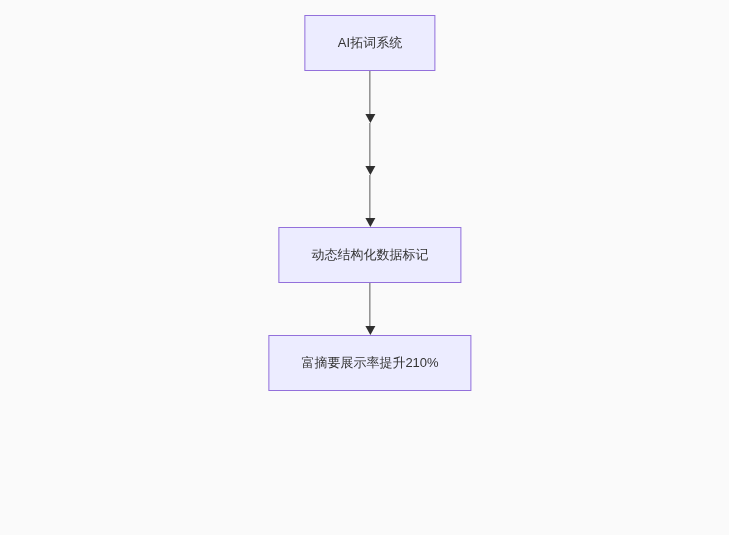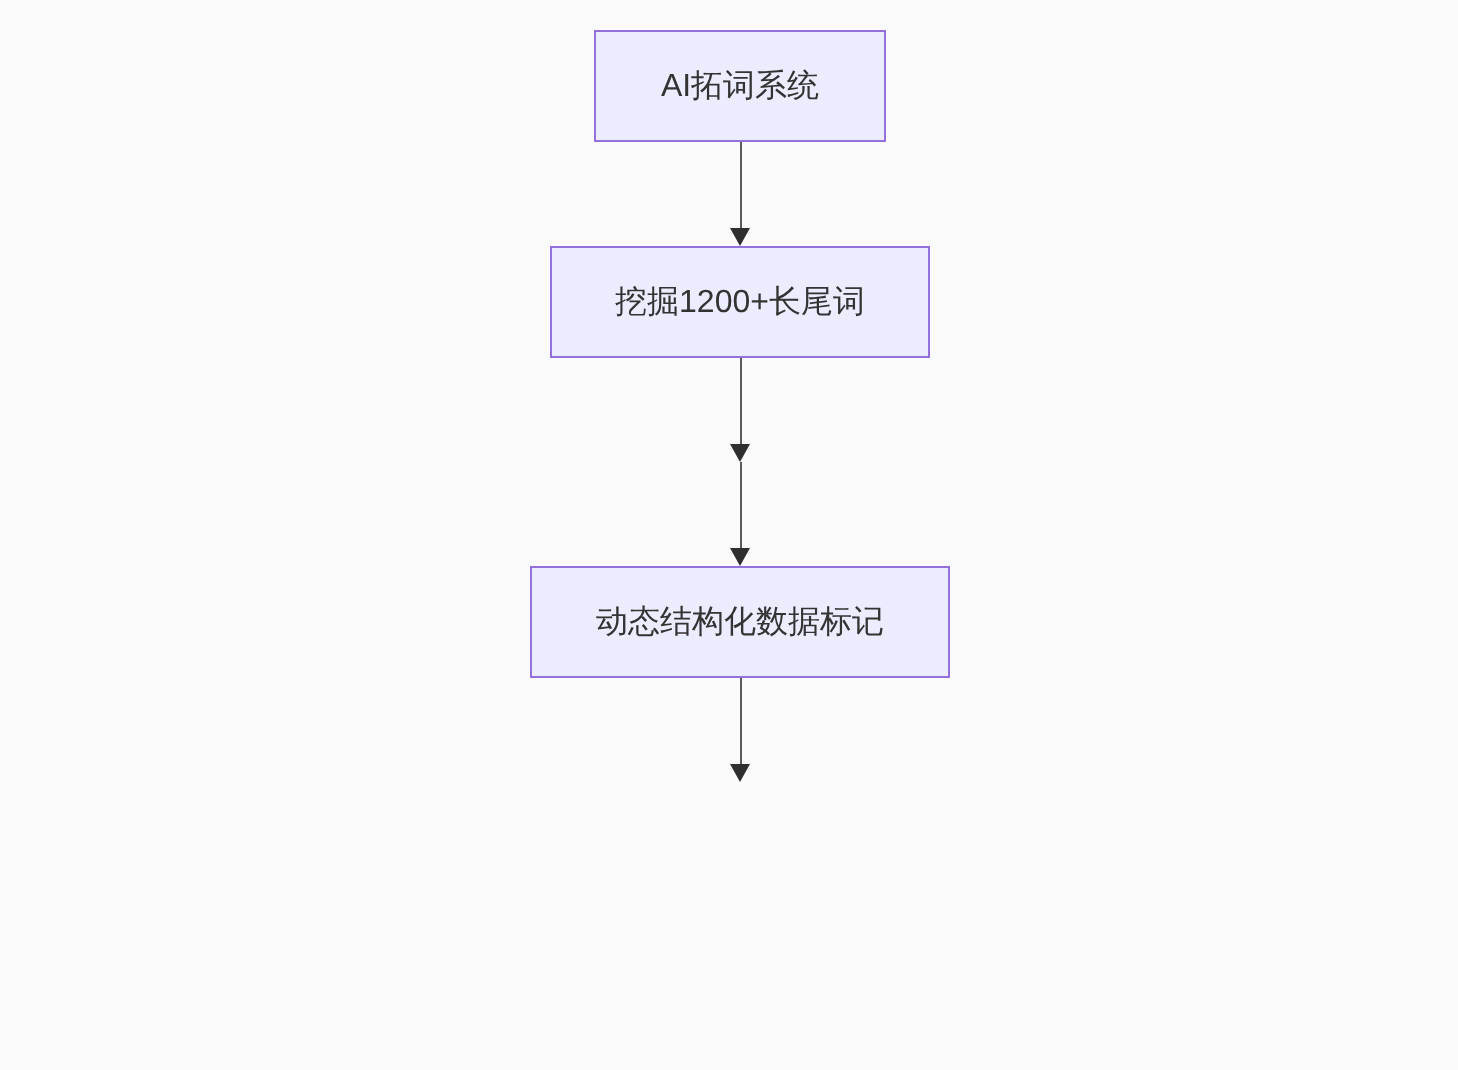--- a/index.html
+++ b/index.html
@@ -26,21 +26,21 @@
   .node {
     box-sizing: border-box;
     height: 56px;
     padding: 0 32px;
     display: flex;
     align-items: center;
     justify-content: center;
     background: #ECECFF;
     border: 1.5px solid #9370DB;
     color: #333333;
-    font-size: 16px;
+    font-size: 13px;
     white-space: nowrap;
   }
   .arrow {
     height: 52px;
     display: flex;
     flex-direction: column;
     align-items: center;
   }
   .arrow-line {
     width: 1px;
@@ -64,23 +64,20 @@
 
     <div class="node">
       <span>AI拓词系统</span>
     </div>
 
     <div class="arrow">
       <div class="arrow-line"></div>
       <div class="arrow-head"></div>
     </div>
 
-    <div class="node">
-      <span>挖掘1200+长尾词</span>
-    </div>
 
     <div class="arrow">
       <div class="arrow-line"></div>
       <div class="arrow-head"></div>
     </div>
 
 
     <div class="arrow">
       <div class="arrow-line"></div>
       <div class="arrow-head"></div>
@@ -88,15 +85,18 @@
 
     <div class="node">
       <span>动态结构化数据标记</span>
     </div>
 
     <div class="arrow">
       <div class="arrow-line"></div>
       <div class="arrow-head"></div>
     </div>
 
+    <div class="node">
+      <span>富摘要展示率提升210%</span>
+    </div>
 
   </div>
 </div>
 
 </body></html>

